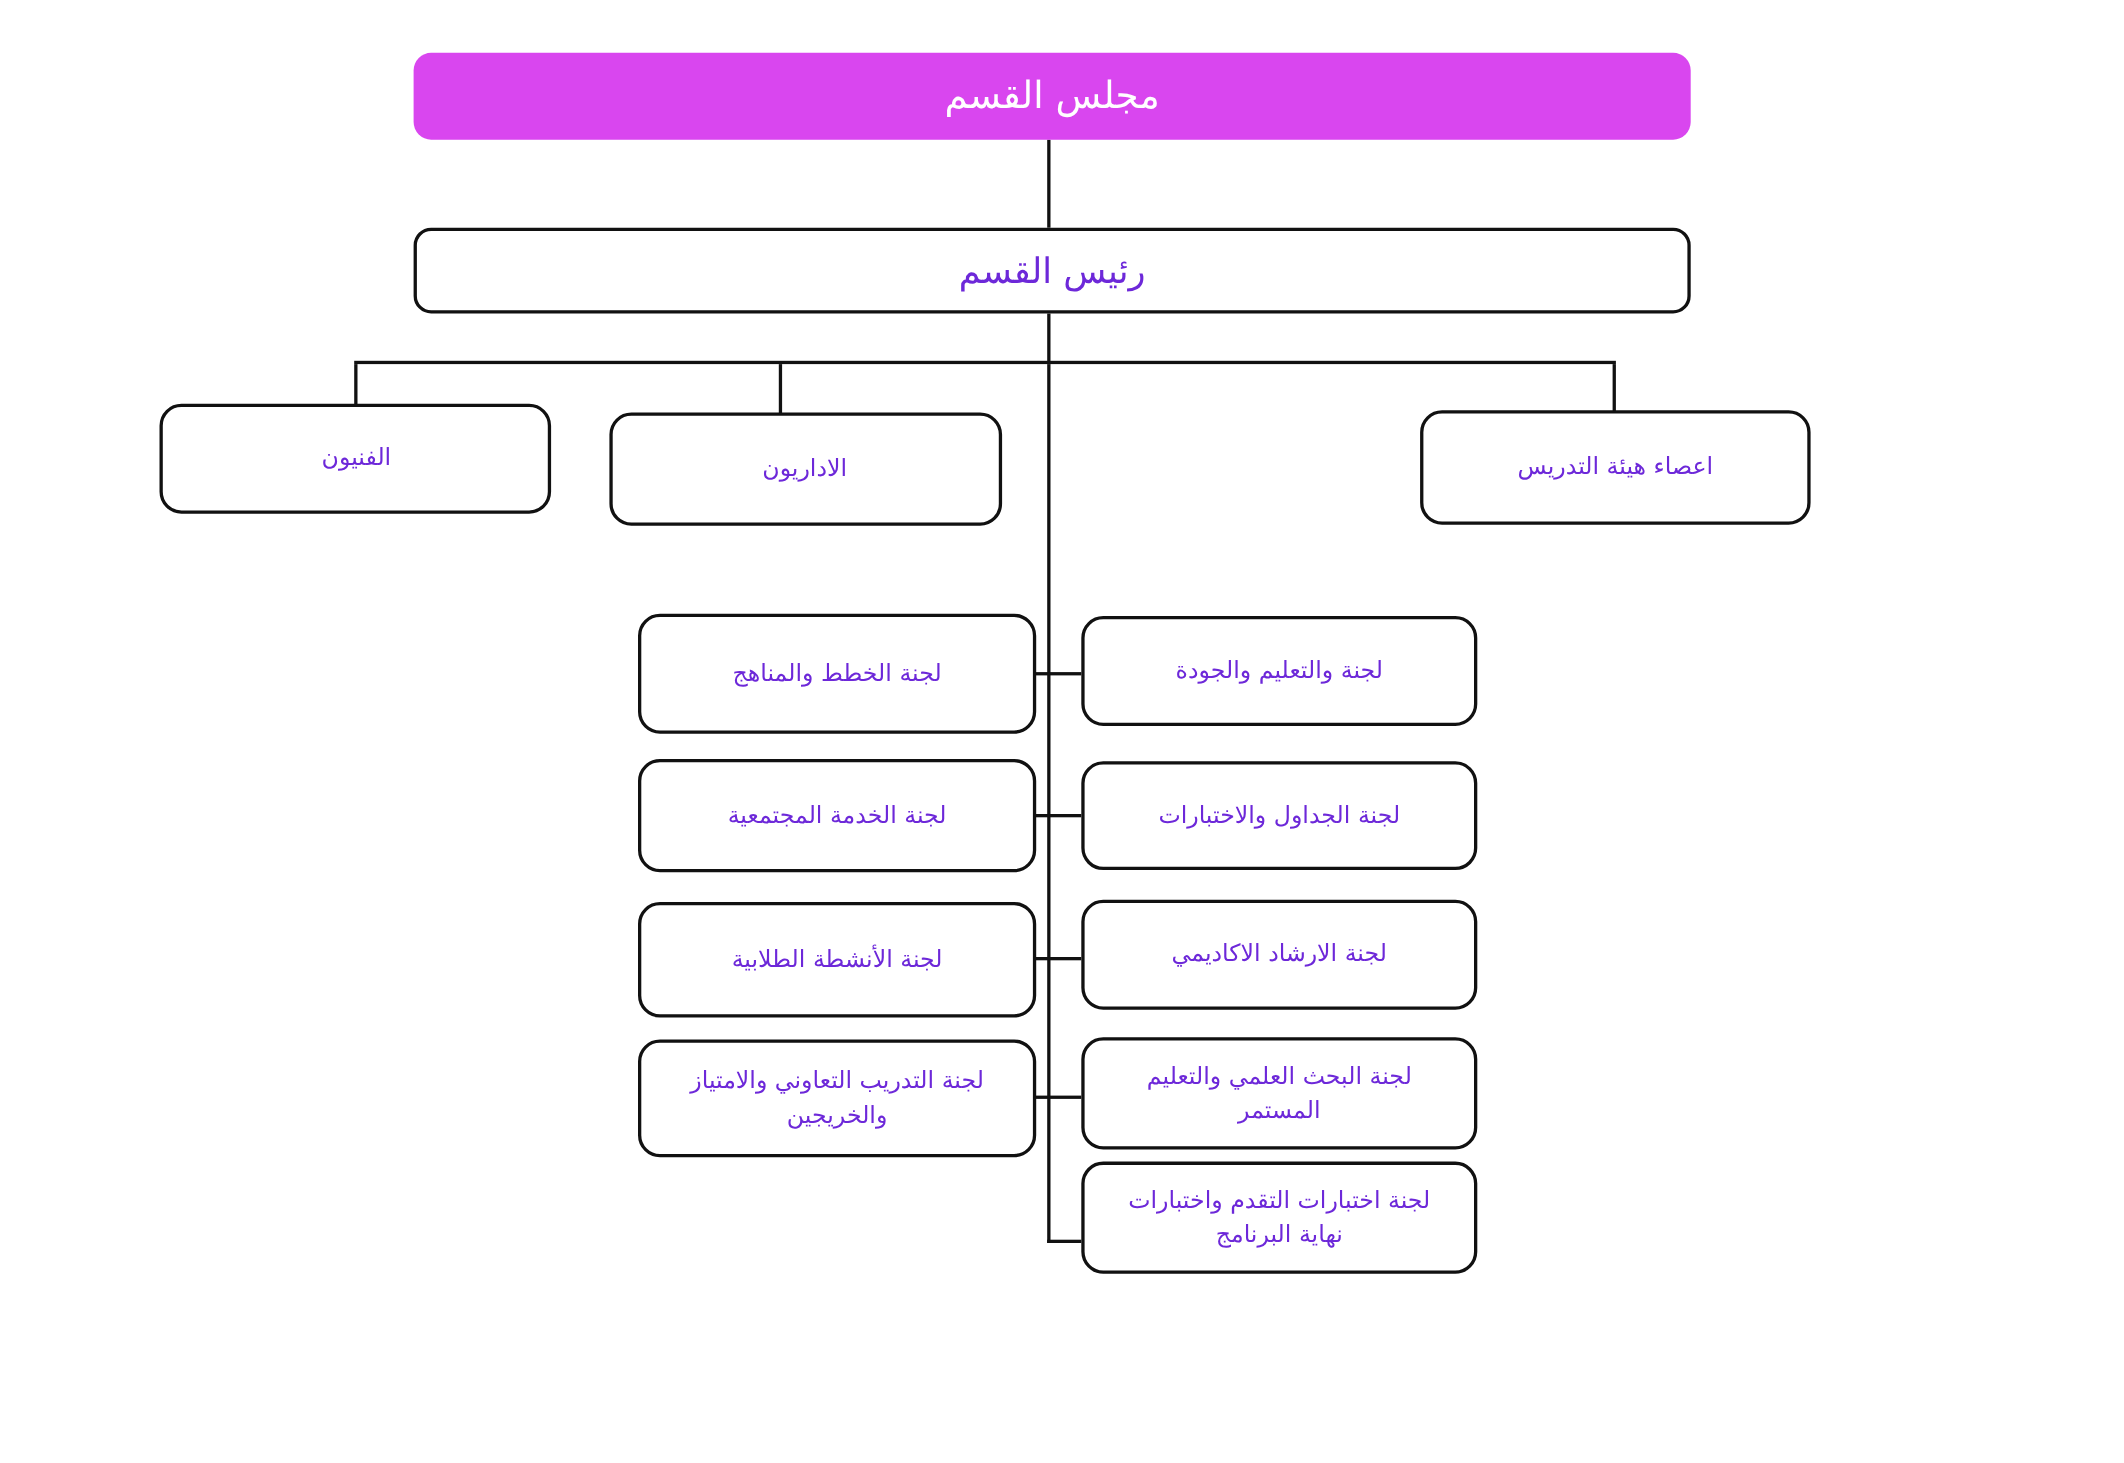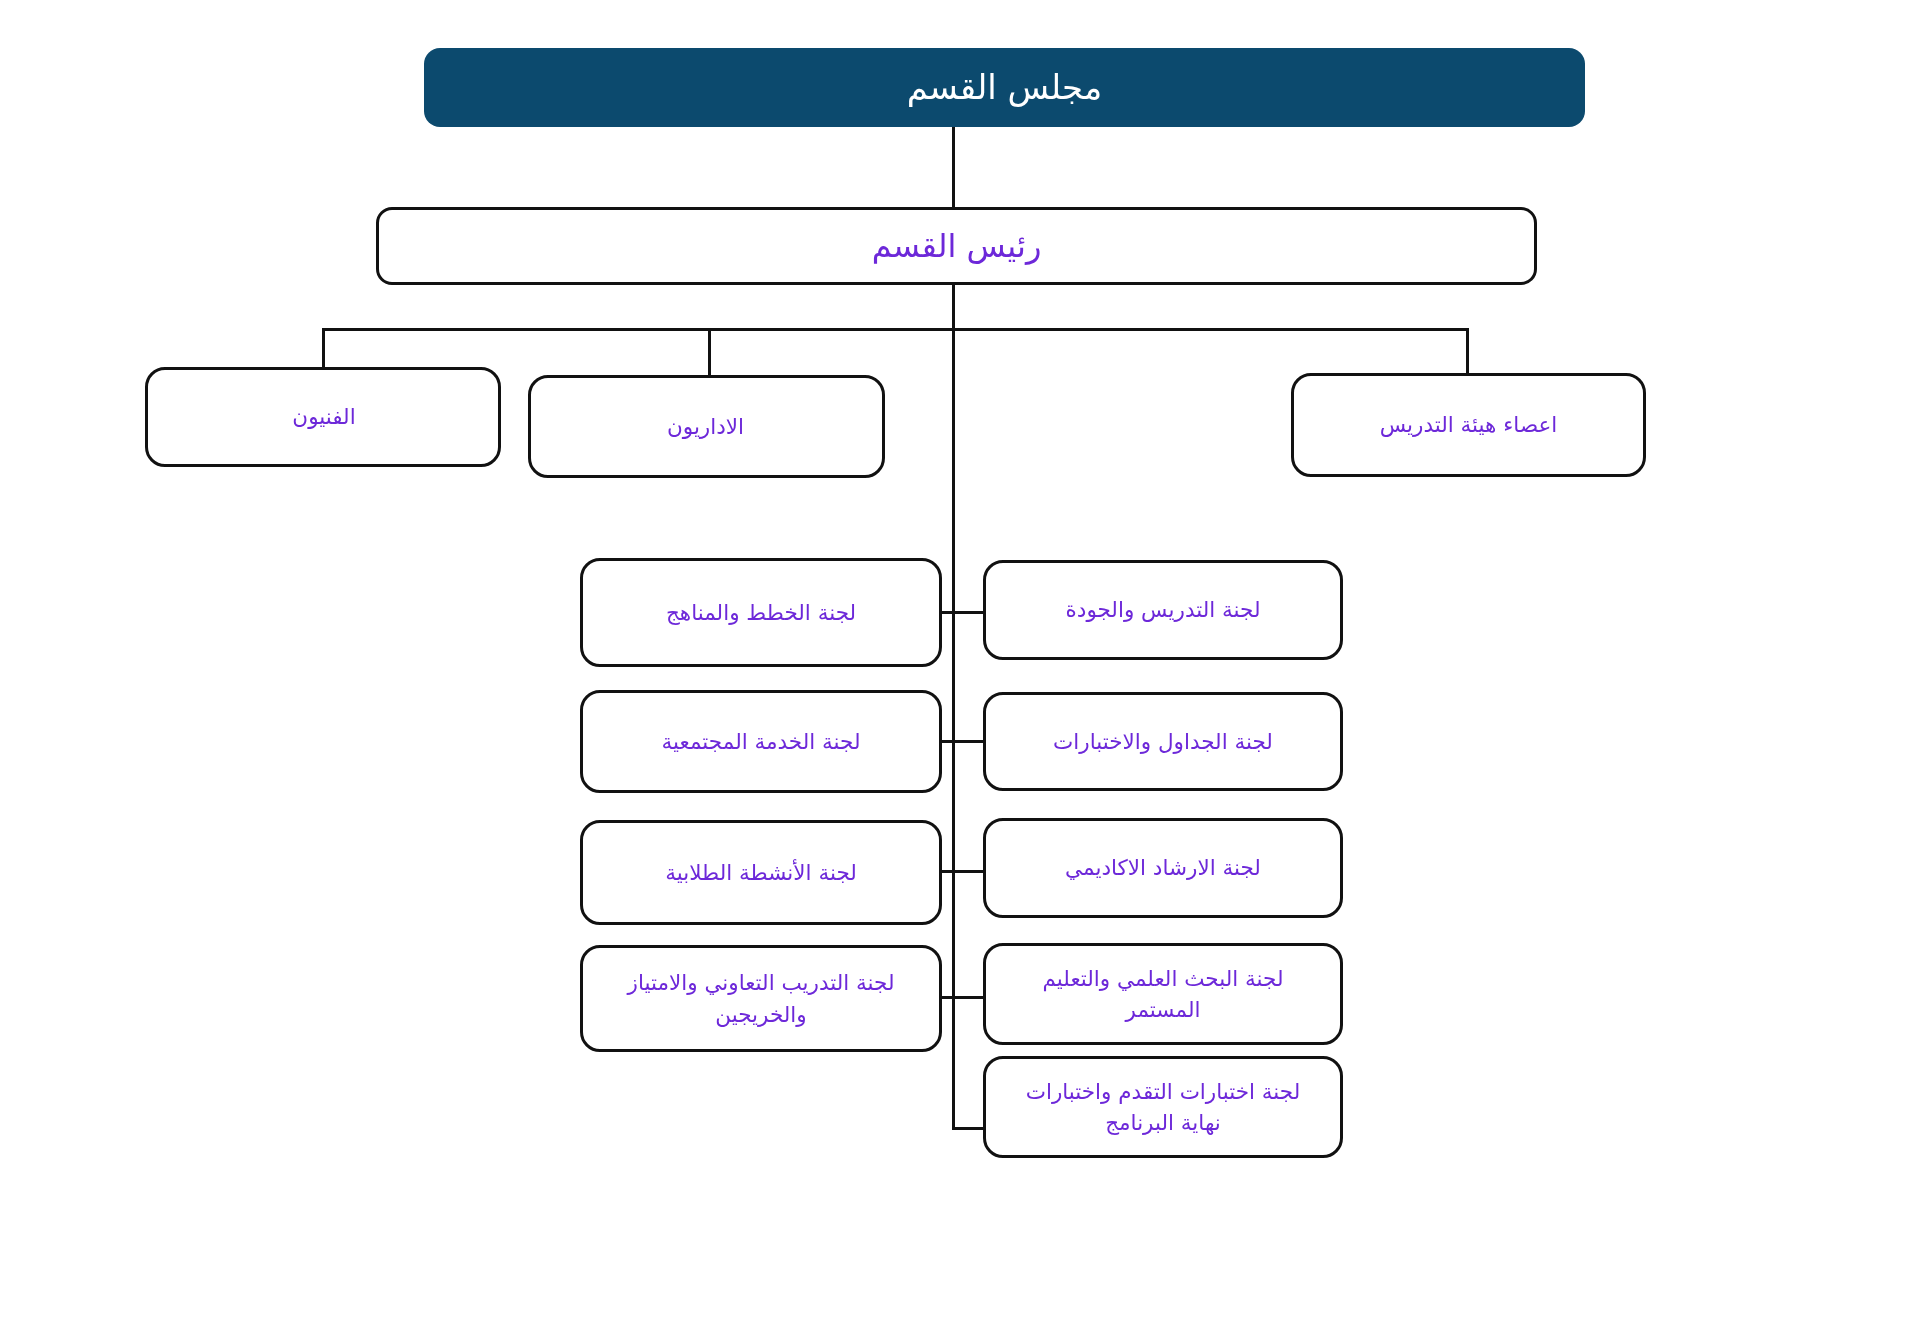--- a/index.html
+++ b/index.html
@@ -37,21 +37,21 @@
     border:3.5px solid #111111;
     border-radius:20px;
     font-size:21.5px;
     padding:0 26px;
   }
   .line{position:absolute;background:#111111;}
   
   #box-root{left:376px;top:48px;width:1161px;height:79px;}
   #box-head{left:376px;top:207px;width:1161px;height:78px;}
   #box-technicians{left:145px;top:367px;width:356px;height:100px;padding-left:28px;}
-  #box-admins{left:528px;top:375px;width:357px;height:103px;padding-left:24px;}
+  #box-admins{left:554px;top:375px;width:357px;height:103px;padding-left:24px;}
   #box-faculty{left:1291px;top:373px;width:355px;height:104px;}
   .left-col{left:549px;width:362px;margin-left:31px;}
   .right-col{left:983px;width:360px;}
   #l0{top:558px;height:109px;} #l1{top:690px;height:103px;}
   #l2{top:820px;height:105px;} #l3{top:945px;height:107px;}
   #r0{top:560px;height:100px;} #r1{top:692px;height:99px;}
   #r2{top:818px;height:100px;} #r3{top:943px;height:102px;text-align:center;}
   #r4{top:1056px;height:102px;}
   #ln-root-head{left:952px;top:127px;width:3px;height:80px;}
   #ln-head-down{left:952px;top:285px;width:3px;height:46px;}
@@ -75,21 +75,21 @@
   <div class="line" id="ln-drop-left"></div>
   <div class="line" id="ln-drop-mid"></div>
   <div class="line" id="ln-drop-right"></div>
   <div class="line" id="ln-trunk"></div>
   <div class="line stub" id="st0"></div>
   <div class="line stub" id="st1"></div>
   <div class="line stub" id="st2"></div>
   <div class="line stub" id="st3"></div>
   <div class="line" id="st4"></div>
 
-  <div class="node root-node" id="box-root" style="background: #0c4a6e; margin-left: 48px;">
+  <div class="node root-node" id="box-root" style="background: #d946ef;">
     <span class="label">مجلس القسم</span>
   </div>
 
   <div class="node head-node" id="box-head">
     <span class="label">رئيس القسم</span>
   </div>
 
   <div class="node white-node" id="box-technicians">
     <span class="label">الفنيون</span>
   </div>
@@ -107,21 +107,21 @@
     <span class="label">لجنة الخدمة المجتمعية</span>
   </div>
   <div class="node white-node left-col" id="l2">
     <span class="label">لجنة الأنشطة الطلابية</span>
   </div>
   <div class="node white-node left-col" id="l3">
     <span class="label">لجنة التدريب التعاوني والامتياز والخريجين</span>
   </div>
 
   <div class="node white-node right-col" id="r0">
-    <span class="label">لجنة التدريس والجودة</span>
+    <span class="label">لجنة والتعليم والجودة</span>
   </div>
   <div class="node white-node right-col" id="r1">
     <span class="label">لجنة الجداول والاختبارات</span>
   </div>
   <div class="node white-node right-col" id="r2">
     <span class="label">لجنة الارشاد الاكاديمي</span>
   </div>
   <div class="node white-node right-col" id="r3">
     <span class="label">لجنة البحث العلمي والتعليم المستمر</span>
   </div>

